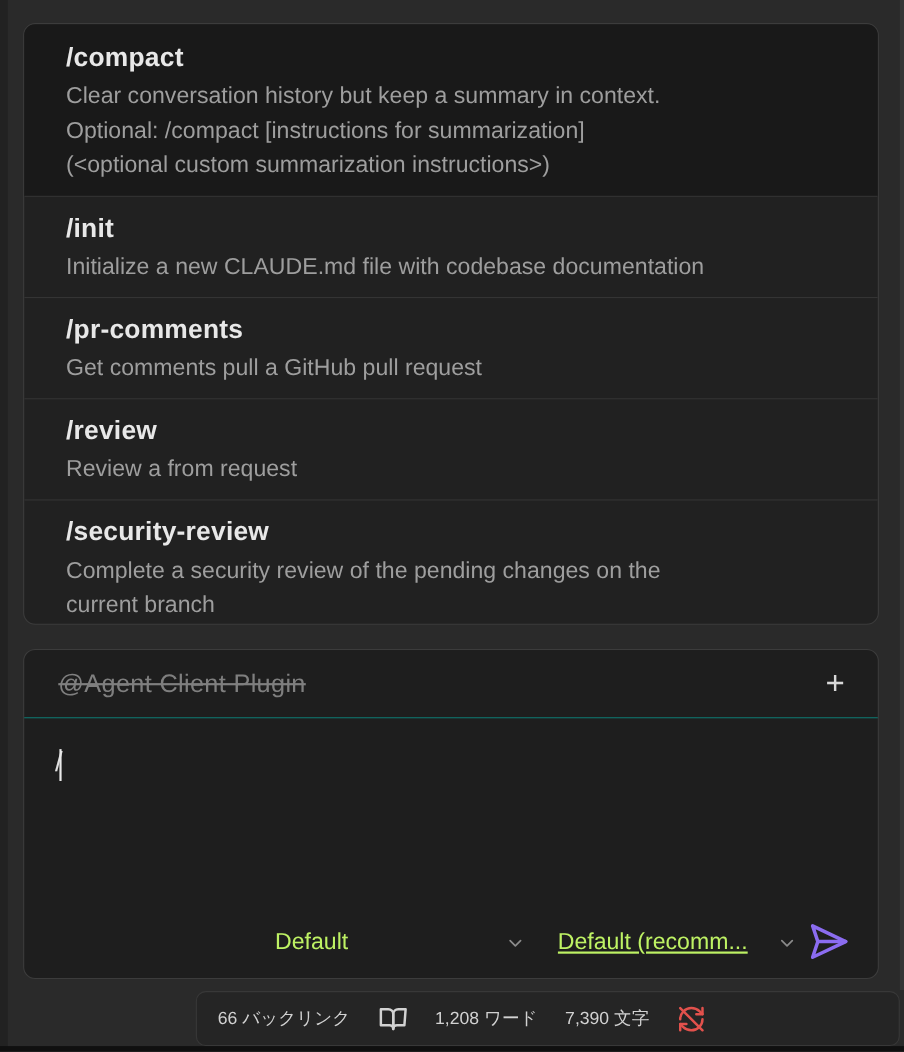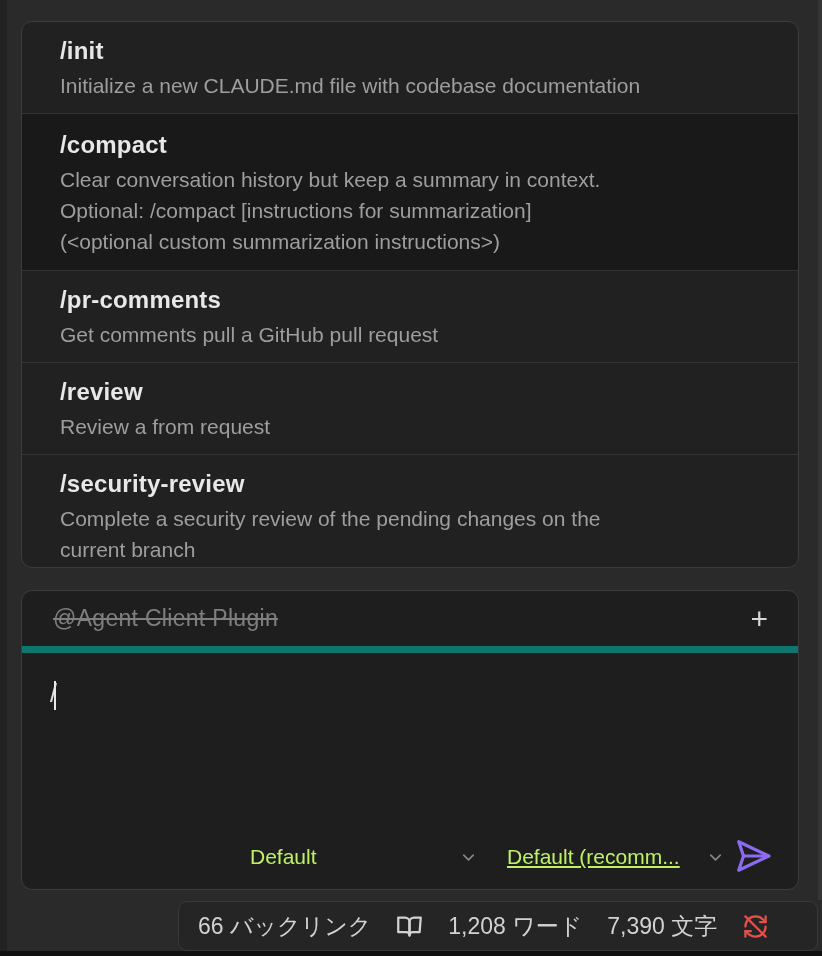--- a/index.html
+++ b/index.html
@@ -40,21 +40,21 @@
 
   
   .composer {
     position: absolute; left: 21px; top: 590px; width: 778px; height: 300px;
     background: #1e1e1e; border: 1px solid #3c3c3c; border-radius: 11px;
   }
   .composer-header {
     position: absolute; left: 0; top: 0; right: 0; height: 62px;
     display: flex; align-items: center;
     padding: 0 30px 0 31px;
-    border-bottom: 7px solid #0f766e;
+    border-bottom: 1px solid #0f766e;
   }
   .composer-title {
     font-size: 23px; color: #7f7f7f; text-decoration: line-through;
     text-decoration-thickness: 2px; letter-spacing: .3px;
   }
   .add-btn {
     margin-left: auto; font-size: 30px; font-weight: 300; color: #d8d8d8;
     line-height: 30px; cursor: pointer; background: none; border: none;
     font-family: "Liberation Sans", sans-serif;
   }
@@ -82,45 +82,45 @@
     background: none; border: none; cursor: pointer; padding: 0;
   }
   .send-btn svg { width: 38px; height: 38px; }
 
   
   .status-bar {
     position: absolute; left: 178px; top: 901px; width: 640px; height: 50px;
     background: #252525; border: 1px solid #383838; border-radius: 9px;
     display: flex; align-items: center; gap: 25px;
     padding: 0 14px 0 19px;
-    font-size: 23px; color: #d2d2d2;
+    font-size: 16px; color: #d2d2d2;
     z-index: 5;
   }
   .status-item { display: flex; align-items: center; white-space: nowrap; }
   .status-icon svg { display: block; }
 </style>
 </head>
 <body>
 
 <div class="edge-left"></div>
 <div class="edge-right"></div>
 <div class="edge-bottom"></div>
 
 <div class="suggest-panel">
 
-  <div class="suggest-item">
-    <div class="cmd-title">/init</div>
-    <div class="cmd-desc">Initialize a new CLAUDE.md file with codebase documentation</div>
-  </div>
-
   <div class="suggest-item selected">
     <div class="cmd-title">/compact</div>
     <div class="cmd-desc">Clear conversation history but keep a summary in context.
 Optional: /compact [instructions for summarization]
 (&lt;optional custom summarization instructions&gt;)</div>
+  </div>
+
+  <div class="suggest-item">
+    <div class="cmd-title">/init</div>
+    <div class="cmd-desc">Initialize a new CLAUDE.md file with codebase documentation</div>
   </div>
 
   <div class="suggest-item">
     <div class="cmd-title">/pr-comments</div>
     <div class="cmd-desc">Get comments pull a GitHub pull request</div>
   </div>
 
   <div class="suggest-item">
     <div class="cmd-title">/review</div>
     <div class="cmd-desc">Review a from request</div>

